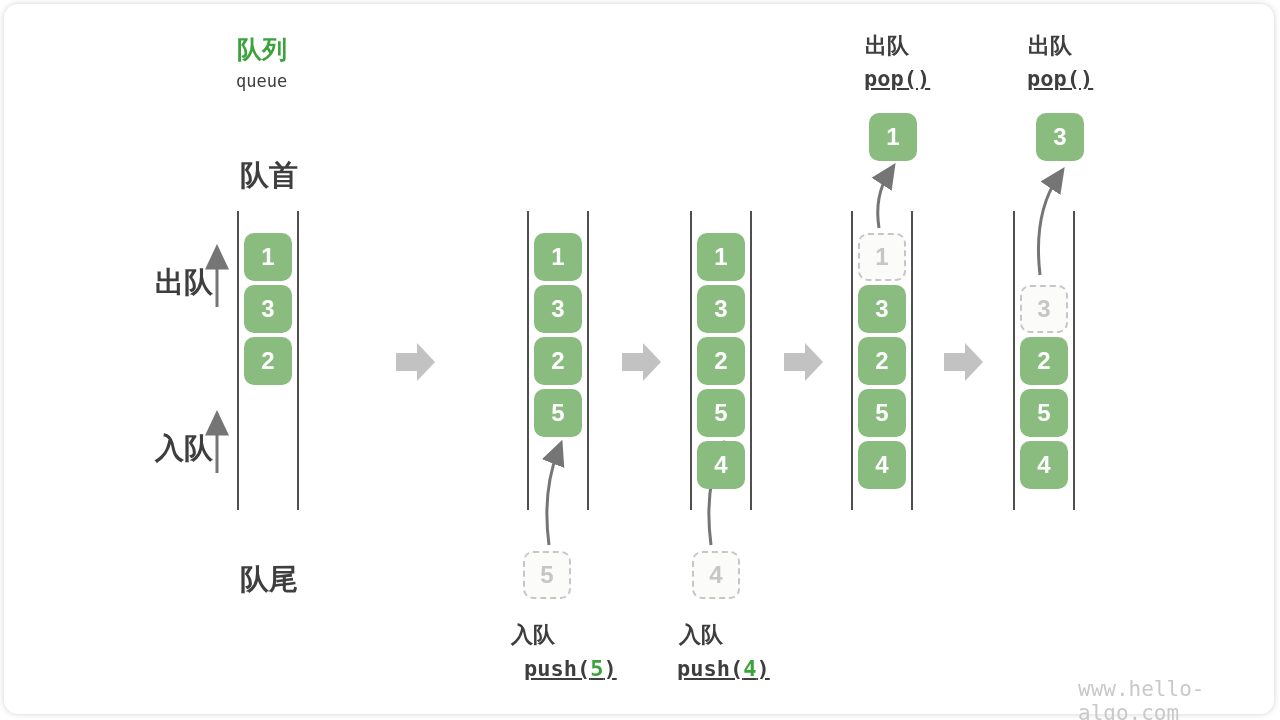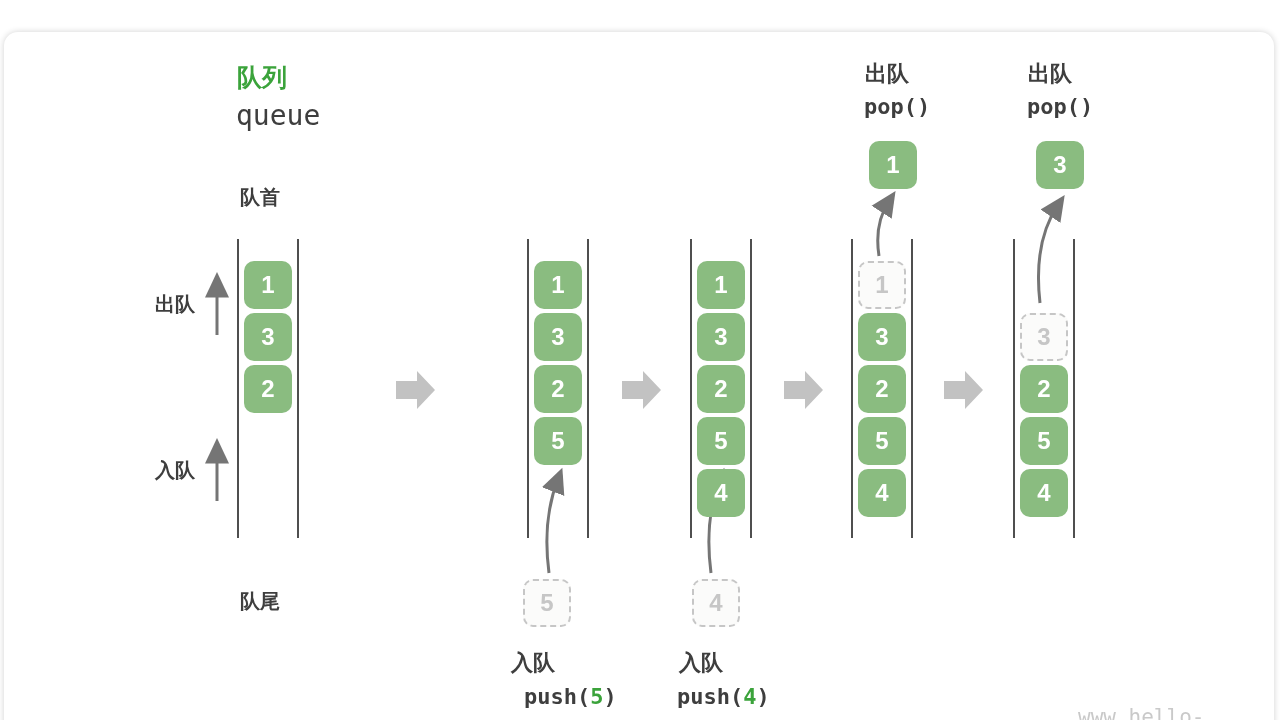--- a/index.html
+++ b/index.html
@@ -7,21 +7,21 @@
     padding: 0;
     width: 1280px;
     height: 720px;
     background: #ffffff;
     font-family: "Liberation Sans", sans-serif;
     overflow: hidden;
   }
   .stage {
     position: absolute;
     left: 0; top: 0;
-    width: 1280px; height: 556px; margin-top: 28px;
+    width: 1280px; height: 556px;
   }
   .card {
     position: absolute;
     left: 4px; top: 4px;
     width: 1270px; height: 710px;
     background: #ffffff;
     border-radius: 14px;
     box-shadow: 0 0 6px rgba(0,0,0,0.18);
   }
   .overlay {
@@ -33,27 +33,27 @@
   .title-zh {
     position: absolute;
     left: 237px; top: 33px;
     font-size: 25px;
     font-weight: 700;
     color: var(--accent-green, #3BA33B);
   }
   .title-en {
     position: absolute;
     left: 236px; top: 71px;
-    font-size: 28px;
+    font-size: 17px;
     color: var(--text-dark, #3E3E3E);
     font-family: "DejaVu Sans Mono", monospace;
   }
   .lbl {
     position: absolute;
-    font-size: 20px;
+    font-size: 29px;
     font-weight: 700;
     color: var(--text-dark, #3E3E3E);
   }
   .lbl-front { left: 240px; top: 156px; }
   .lbl-rear  { left: 240px; top: 560px; }
   .lbl-deq   { left: 155px; top: 263px; }
   .lbl-enq   { left: 155px; top: 429px; }
 
   .annot-zh {
     position: absolute;
@@ -61,20 +61,21 @@
     font-weight: 600;
     color: var(--text-dark, #3E3E3E);
   }
   .annot-code {
     position: absolute;
     font-size: 22px;
     font-weight: 600;
     color: var(--text-dark, #3E3E3E);
     font-family: "DejaVu Sans Mono", monospace;
     white-space: pre;
+    text-decoration: underline;
   }
   .annot-code .arg {
     color: var(--accent-green, #3BA33B);
     font-weight: 700;
   }
 
   .queue-col {
     position: absolute;
     width: 58px;
     height: 299px;

